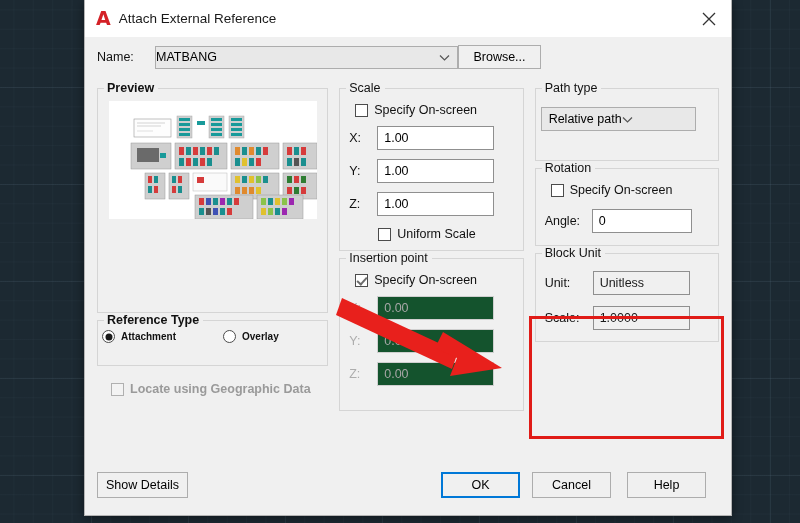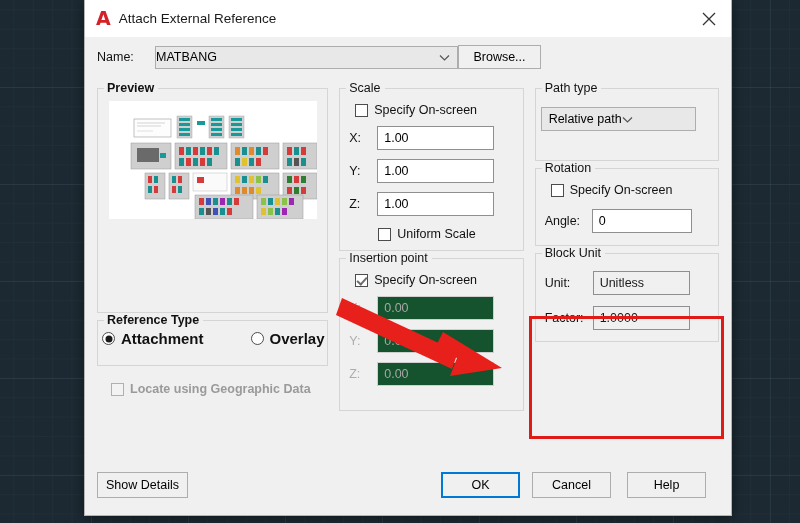--- a/index.html
+++ b/index.html
@@ -164,21 +164,21 @@
   
   .reftype-group { height: 53px; margin-top: 11px; }
   .radio-row {
     display: flex;
     align-items: center;
     padding: 3px 0 0 4px;
   }
   .radio-item {
     display: flex;
     align-items: center;
-    font-size: 15px;
+    font-size: 10px;
     color: #111;
     cursor: default;
   }
   .radio-item.second { margin-left: 47px; }
   .radio {
     width: 13px; height: 13px;
     border: 1px solid #4c4c4c;
     border-radius: 50%;
     background: #fff;
     margin-right: 6px;
@@ -690,21 +690,21 @@
 
       <fieldset class="group bu-group">
         <legend>Block Unit</legend>
         <div class="bu-row">
           <span class="bu-label">Unit:</span>
           <div class="bu-field">
               <span>Unitless</span>
             </div>
         </div>
         <div class="bu-row">
-          <span class="bu-label">Factor:</span>
+          <span class="bu-label">Scale:</span>
           <div class="bu-field">
               <span>1.0000</span>
             </div>
         </div>
       </fieldset>
     </div>
   </div>
 
   <div class="footer">
     <div class="btn" id="btn-show-details">Show Details</div>

